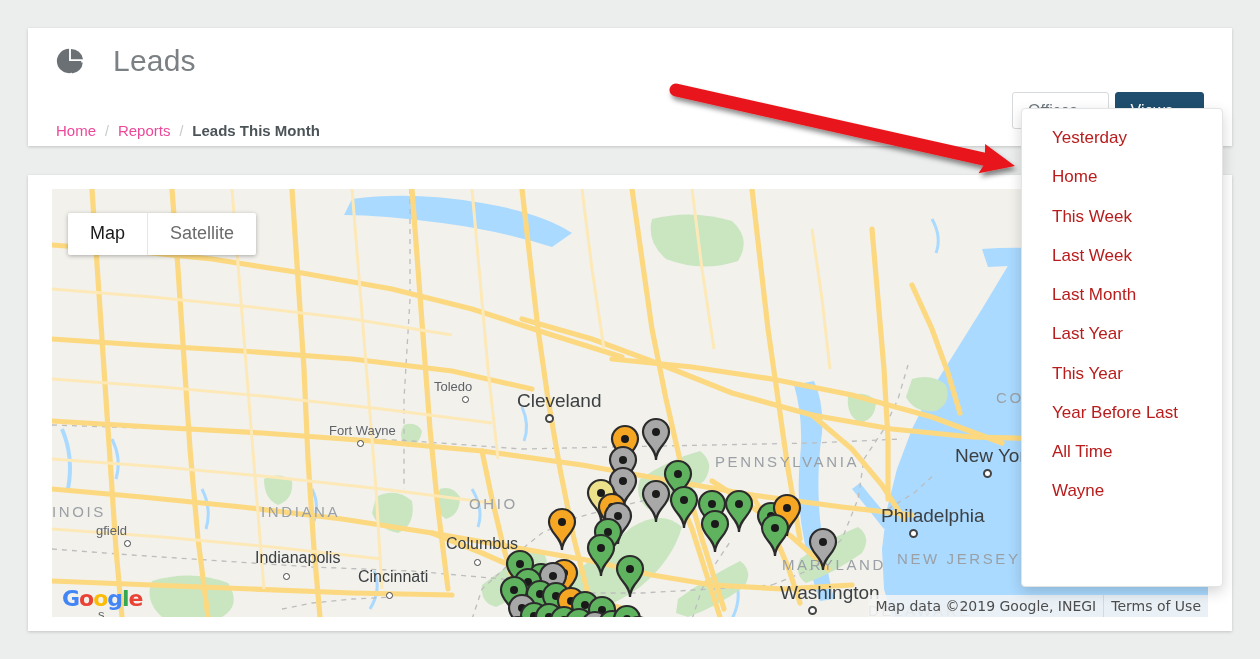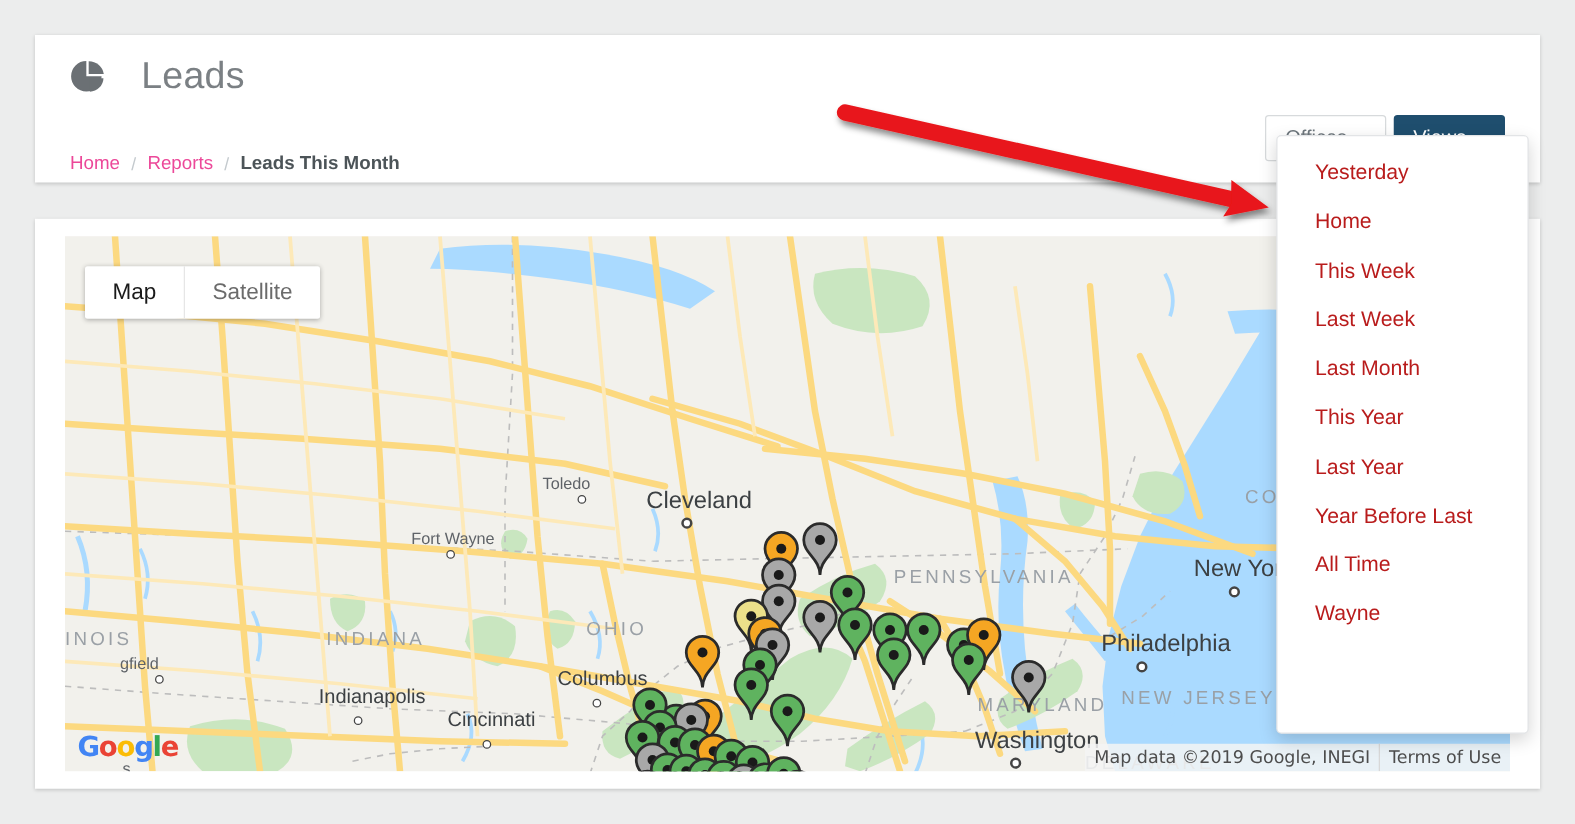--- a/index.html
+++ b/index.html
@@ -636,22 +636,22 @@
       </div>
     </div>
   </div>
 
   <div class="dropdown-menu" id="dropdown">
       <div class="dropdown-item">Yesterday</div>
       <div class="dropdown-item">Home</div>
       <div class="dropdown-item">This Week</div>
       <div class="dropdown-item">Last Week</div>
       <div class="dropdown-item">Last Month</div>
+      <div class="dropdown-item">Last Year</div>
       <div class="dropdown-item">This Year</div>
-      <div class="dropdown-item">Last Year</div>
       <div class="dropdown-item">Year Before Last</div>
       <div class="dropdown-item">All Time</div>
       <div class="dropdown-item">Wayne</div>
     </div>
 
   <svg class="arrow-svg" width="1260" height="659">
     <defs>
       <filter id="ashadow" x="-20%" y="-20%" width="150%" height="160%">
         <feDropShadow dx="2" dy="4" stdDeviation="2.5" flood-color="#000" flood-opacity="0.45"></feDropShadow>
       </filter>

